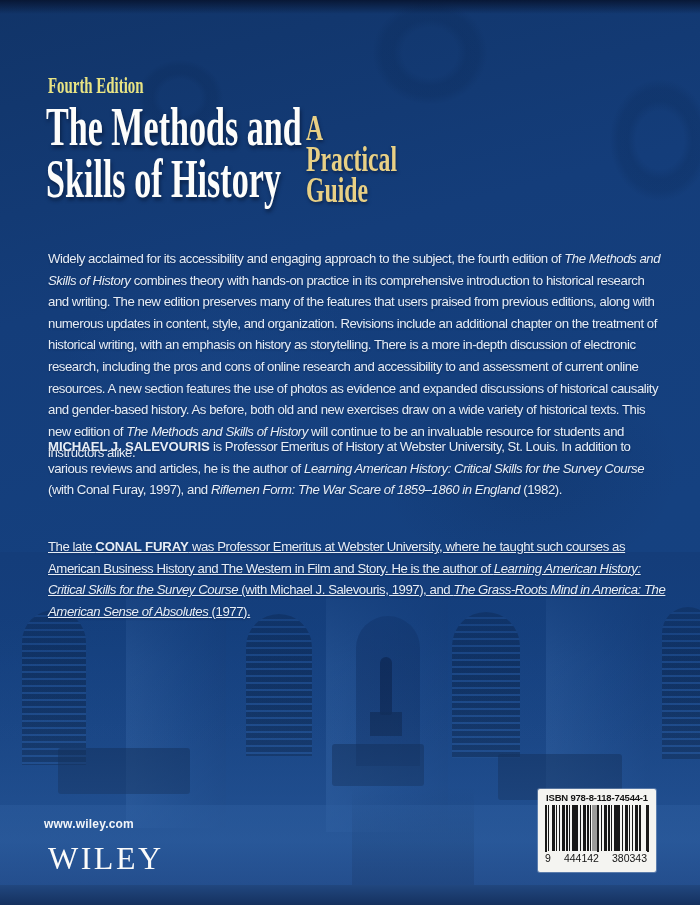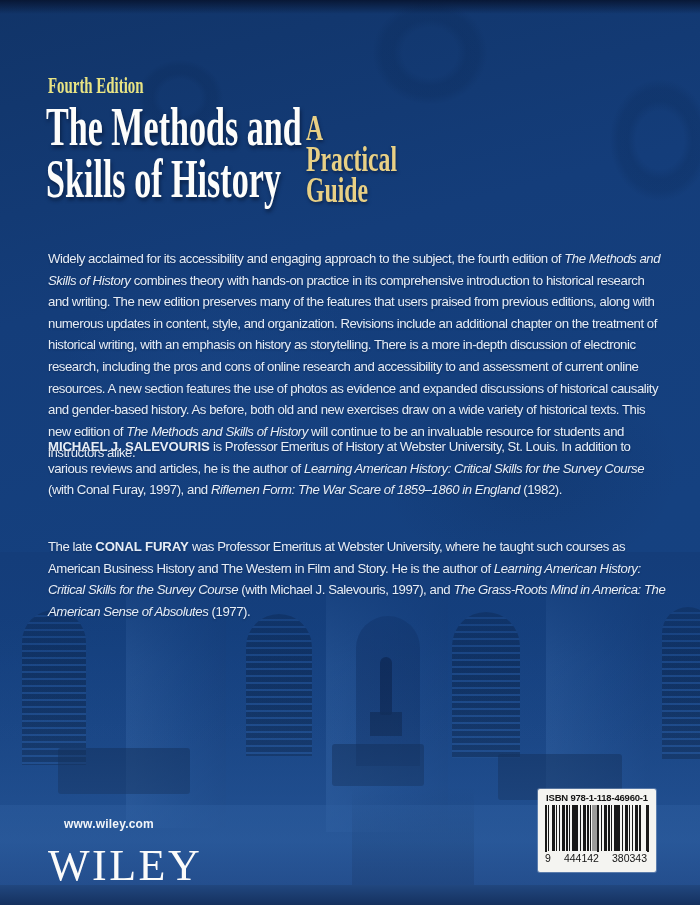--- a/index.html
+++ b/index.html
@@ -64,25 +64,25 @@
   .subtitle { left:306px; top:113px; font-family:"Liberation Serif", serif; font-weight:bold;
     font-size:36px; line-height:31px; color:#e8d085; transform:scaleX(.66); transform-origin:0 0;
     white-space:nowrap; text-shadow:1px 2px 4px rgba(4,14,38,.5); }
   .title span, .subtitle span { display:block; }
   .para { left:48px; width:620px; font-size:13.2px; line-height:21.6px; letter-spacing:-.45px;
     color:#e6edf6; text-shadow:0 1px 2px rgba(5,15,40,.35); }
   .para .i { font-style:italic; }
   .para .b { font-weight:bold; letter-spacing:-.1px; }
   .blurb { top:248px; }
   .bio1 { top:436px; }
-  .bio2 { top:536px; }
+  .bio2 { top:536px;text-decoration:underline; }
   
-  .website { left:64px; top:817px; font-size:12px; font-weight:bold; letter-spacing:.2px; color:#f2f5f9; }
+  .website { left:44px; top:817px; font-size:12px; font-weight:bold; letter-spacing:.2px; color:#f2f5f9; }
   .logo { left:48px; top:840px; display:flex; align-items:baseline; color:#fbfbfa; }
-  .logo .wiley { font-family:"Liberation Serif", serif; font-size:44px; letter-spacing:2.5px; font-weight:400; }
+  .logo .wiley { font-family:"Liberation Serif", serif; font-size:32px; letter-spacing:2.5px; font-weight:400; }
   .logo .blackwell { font-family:"Liberation Sans", sans-serif; font-size:30px; font-weight:400; margin-left:10px; letter-spacing:-.5px; }
   .barcode { left:538px; top:789px; width:118px; height:83px; background:#f4f4f1;
     border-radius:2px; z-index:7; padding:3px 5px 0; box-shadow:0 0 0 1px rgba(255,255,255,.25); }
   .isbn { font-size:9.5px; font-weight:bold; color:#141414; text-align:center;
     letter-spacing:-.2px; white-space:nowrap; }
   .bars { position:relative; height:46px; margin:2px 2px 0;
     background:repeating-linear-gradient(90deg,
       #181818 0px, #181818 1.5px, #f4f4f1 1.5px, #f4f4f1 3px,
       #181818 3px, #181818 4px,  #f4f4f1 4px,  #f4f4f1 6.5px,
       #181818 6.5px, #181818 9.5px, #f4f4f1 9.5px, #f4f4f1 10.5px); }
@@ -141,21 +141,21 @@
   <p class="txt para blurb"><span>Widely acclaimed for its accessibility and engaging approach to the subject, the fourth edition of </span><span class="i">The Methods and Skills of History</span><span> combines theory with hands-on practice in its comprehensive introduction to historical research and writing. The new edition preserves many of the features that users praised from previous editions, along with numerous updates in content, style, and organization. Revisions include an additional chapter on the treatment of historical writing, with an emphasis on history as storytelling. There is a more in-depth discussion of electronic research, including the pros and cons of online research and accessibility to and assessment of current online resources. A new section features the use of photos as evidence and expanded discussions of historical causality and gender-based history. As before, both old and new exercises draw on a wide variety of historical texts. This new edition of </span><span class="i">The Methods and Skills of History</span><span> will continue to be an invaluable resource for students and instructors alike.</span></p>
   <p class="txt para bio1"><span class="b">MICHAEL J. SALEVOURIS</span><span> is Professor Emeritus of History at Webster University, St. Louis. In addition to various reviews and articles, he is the author of </span><span class="i">Learning American History: Critical Skills for the Survey Course</span><span> (with Conal Furay, 1997), and </span><span class="i">Riflemen Form: The War Scare of 1859–1860 in England</span><span> (1982).</span></p>
   <p class="txt para bio2"><span>The late </span><span class="b">CONAL FURAY</span><span> was Professor Emeritus at Webster University, where he taught such courses as American Business History and The Western in Film and Story. He is the author of </span><span class="i">Learning American History: Critical Skills for the Survey Course</span><span> (with Michael J. Salevouris, 1997), and </span><span class="i">The Grass-Roots Mind in America: The American Sense of Absolutes</span><span> (1977).</span></p>
 
   <div class="txt website">www.wiley.com</div>
   <div class="txt logo">
     <span class="wiley">WILEY</span>
   </div>
 
   <div class="txt barcode">
-    <div class="isbn">ISBN 978-1-118-46960-1</div>
+    <div class="isbn">ISBN 978-8-118-74544-1</div>
     <div class="bars">
       <div class="center-gap"></div>
       <div class="guard gl"></div>
       <div class="guard gc"></div>
       <div class="guard gr"></div>
     </div>
     <div class="digits">
       <span>9</span>
       <span>444142</span>
       <span>380343</span>

